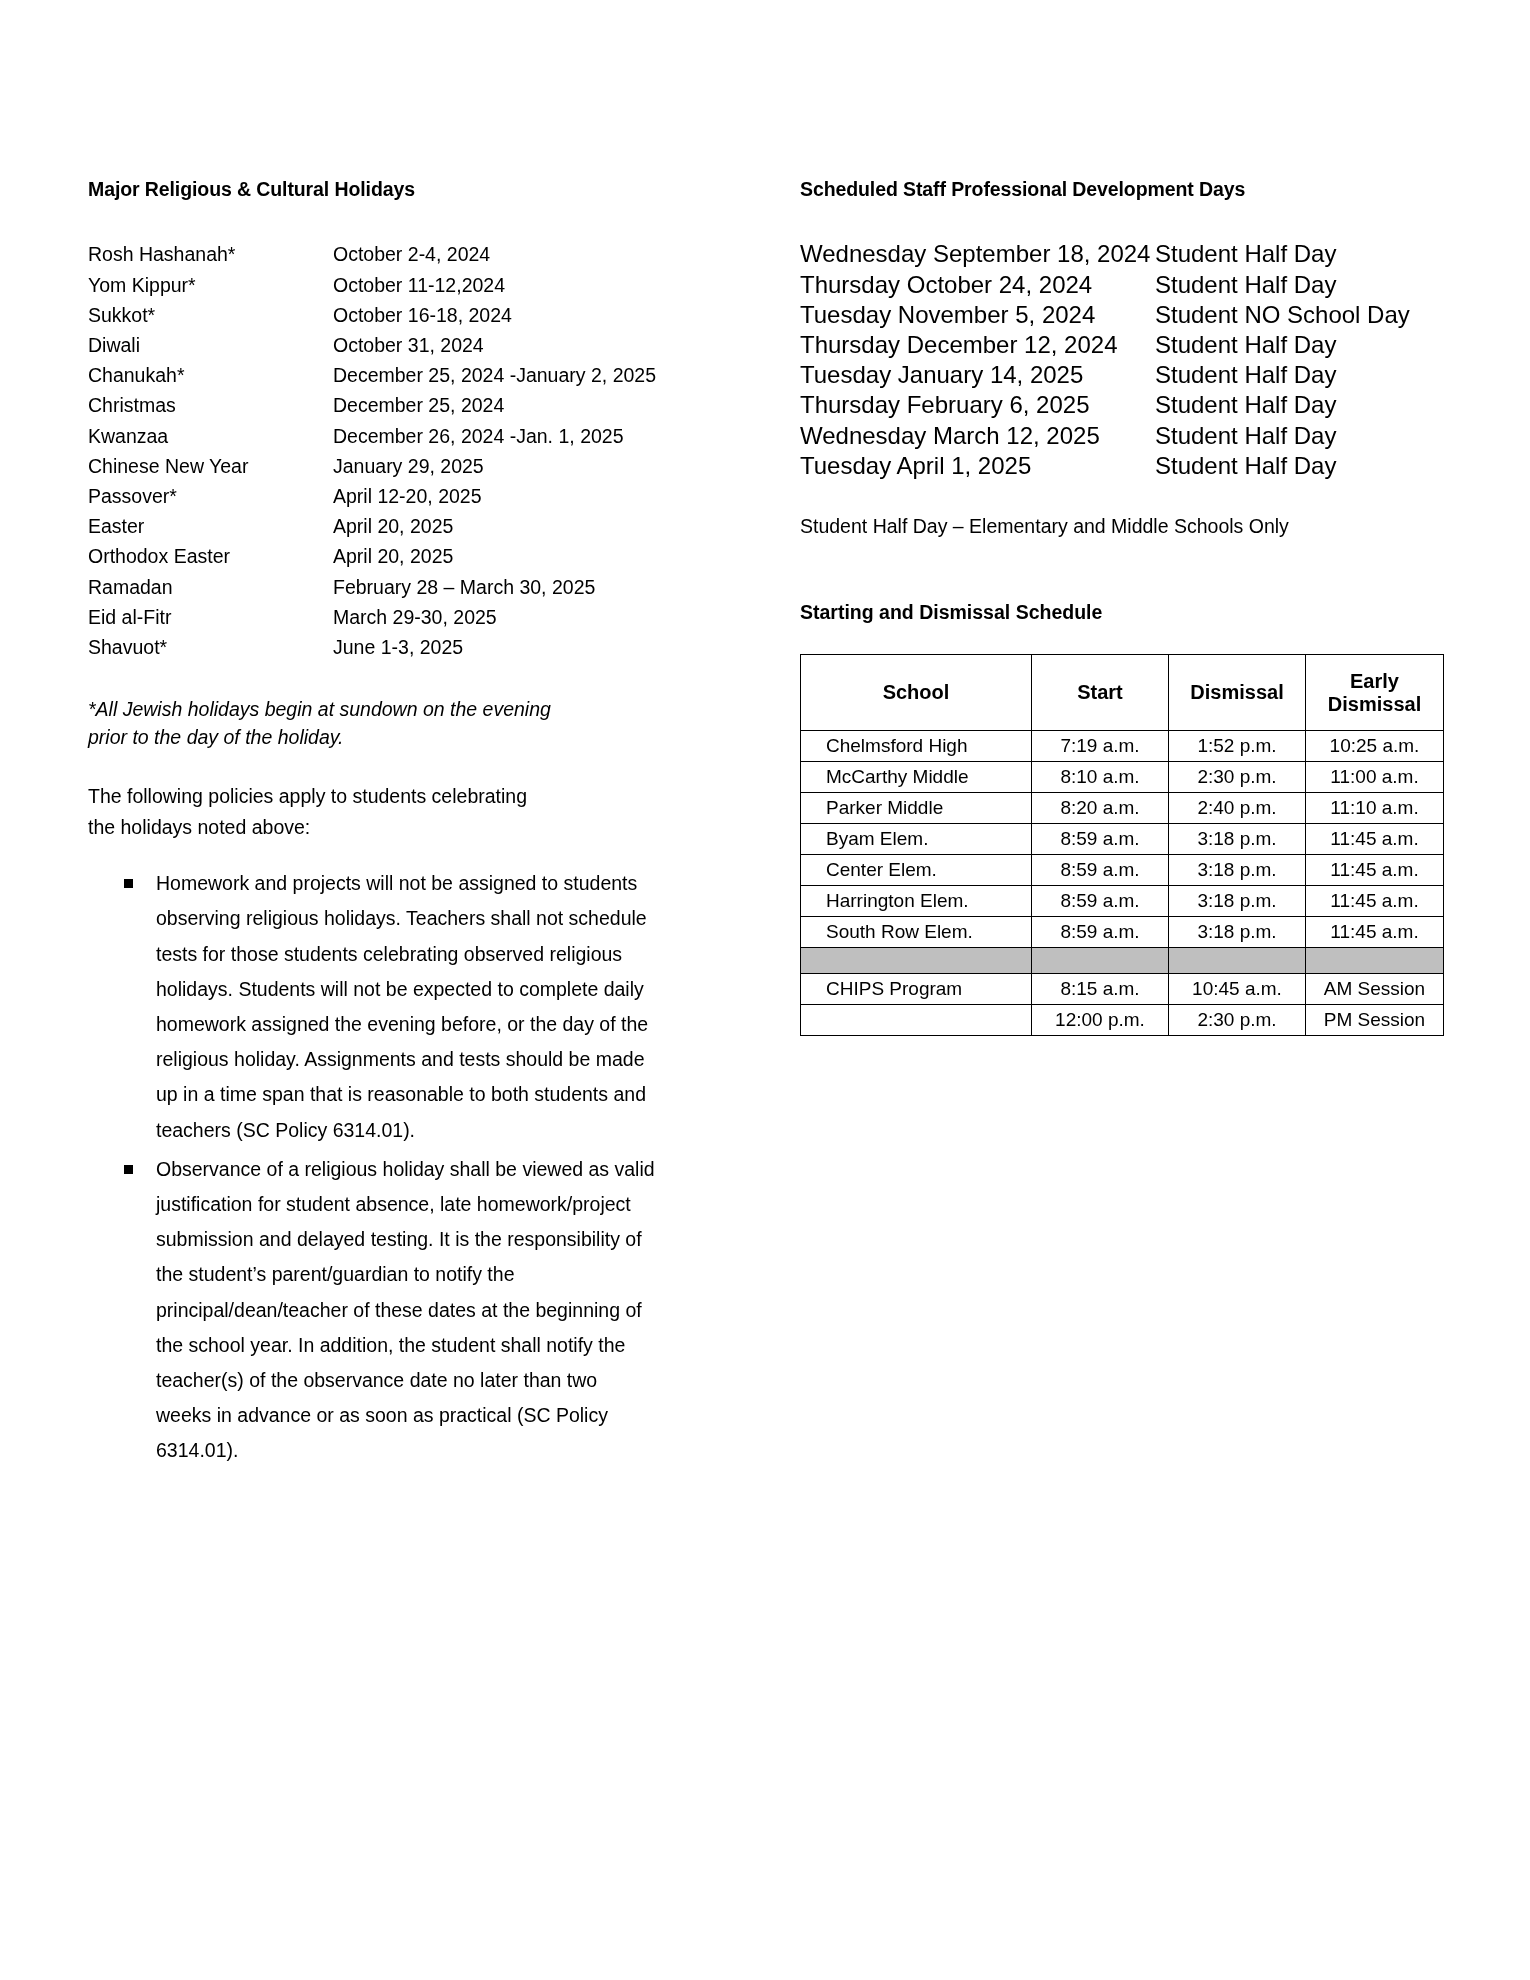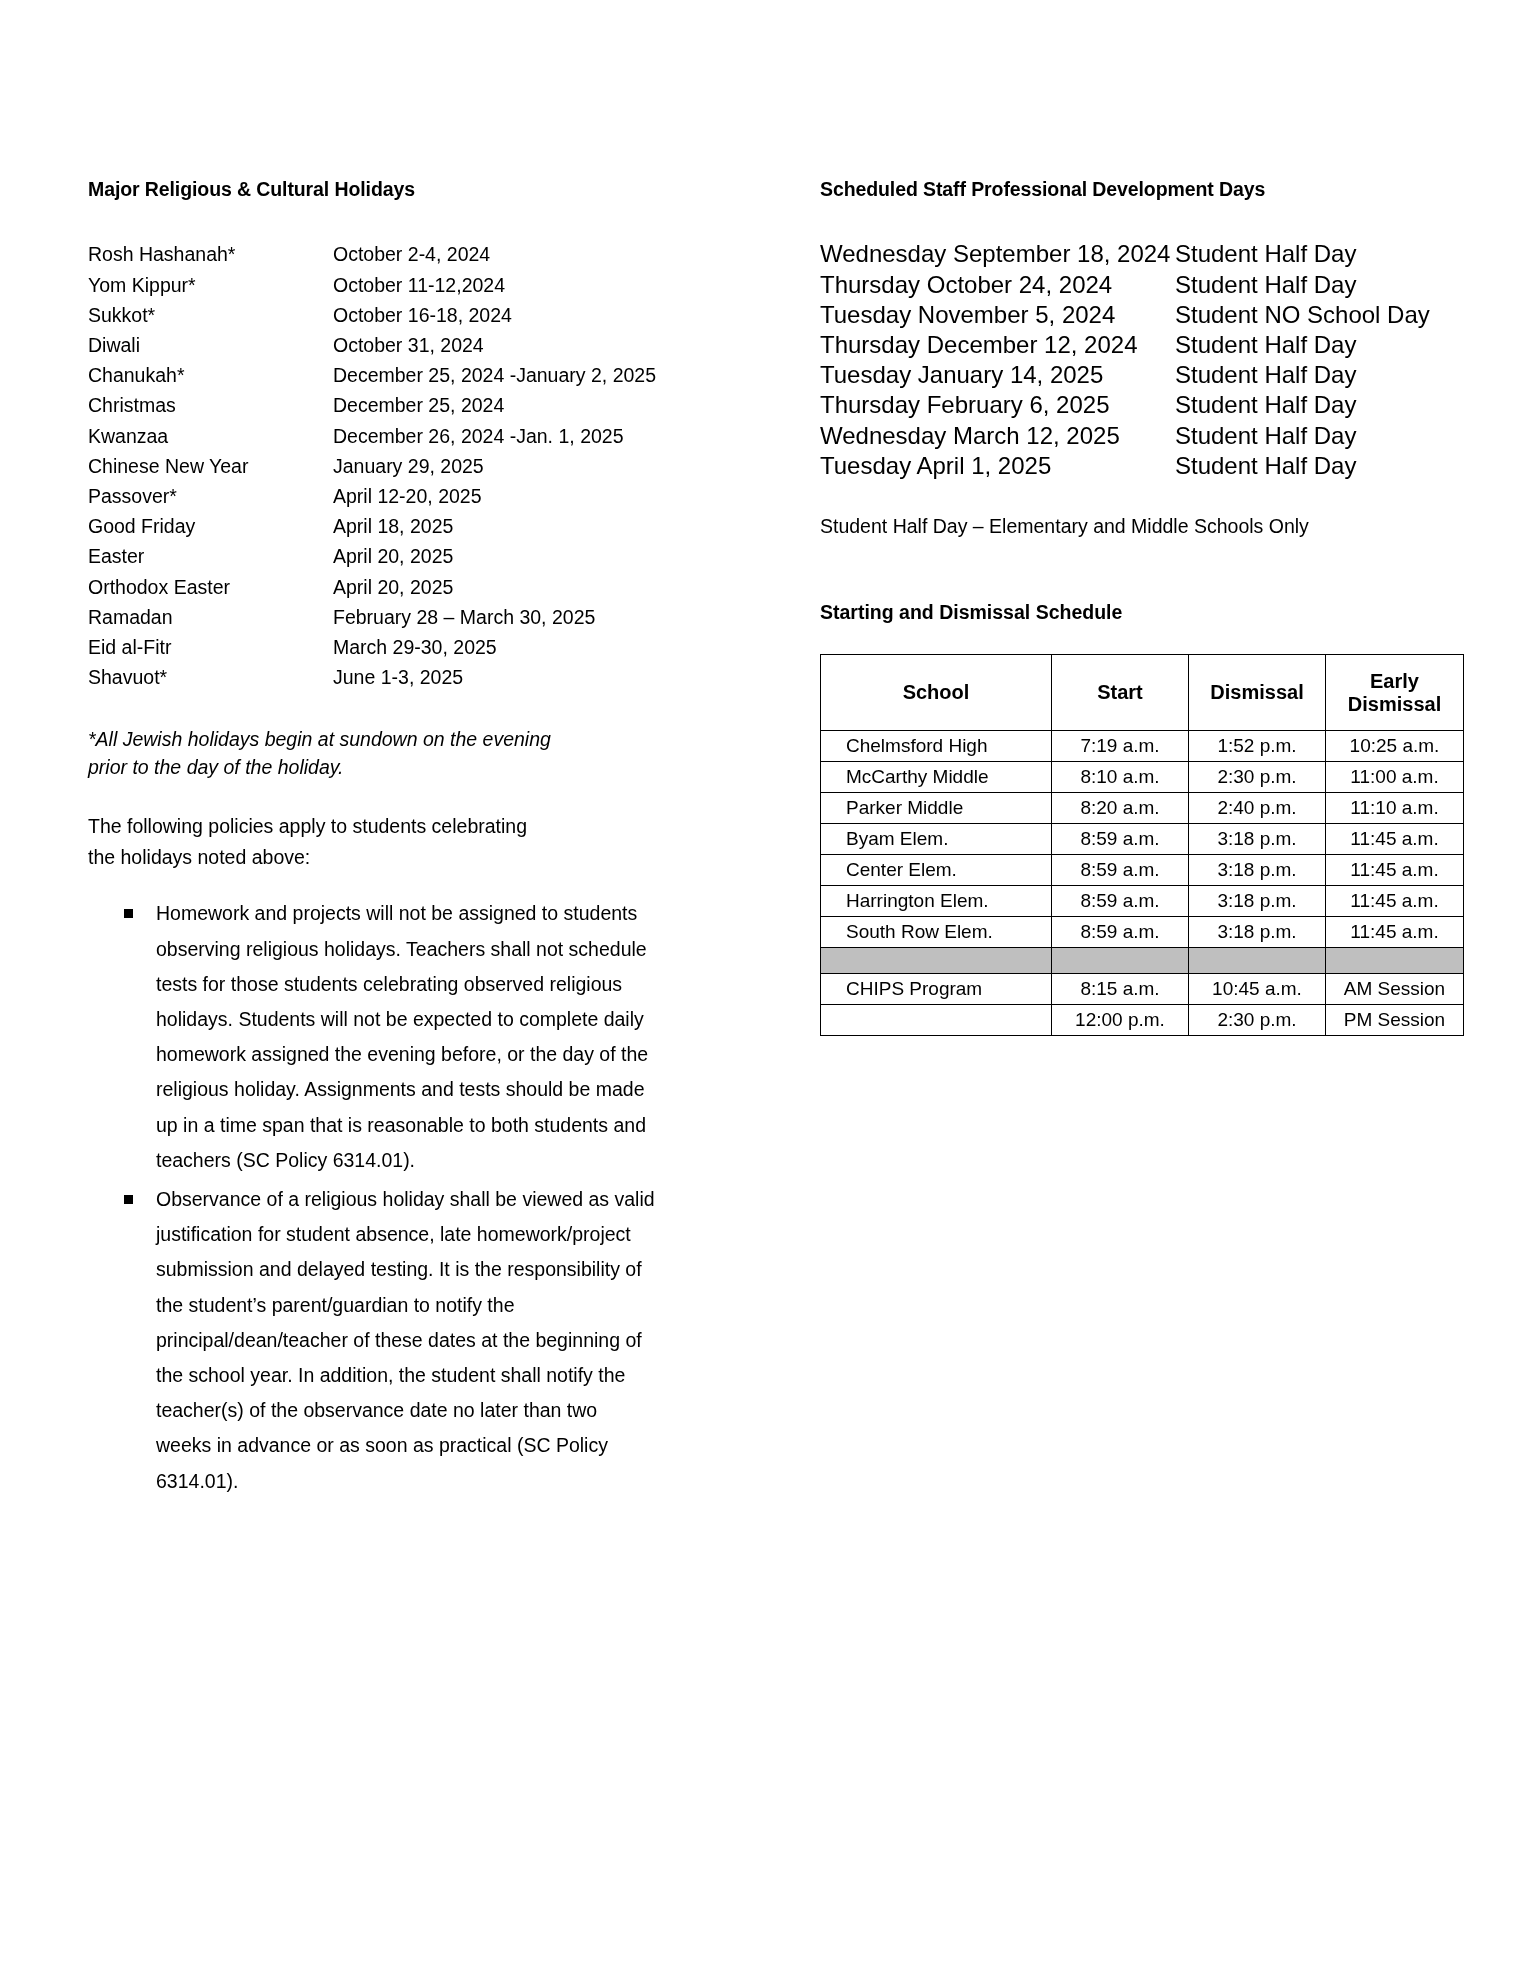--- a/index.html
+++ b/index.html
@@ -24,21 +24,21 @@
   }
   
   .col-left {
     position: absolute;
     left: 88px;
     top: 178px;
     width: 520px;
   }
   .col-right {
     position: absolute;
-    left: 820px;
+    left: 800px;
     top: 178px;
     width: 620px;
   }
   h2.section-head {
     font-size: 19.5px;
     font-weight: bold;
     margin: 0 0 38px 0;
     letter-spacing: -0.1px;
     line-height: 1.2;
   }
@@ -195,24 +195,20 @@
           <span class="holiday-name">Kwanzaa</span>
           <span class="holiday-date">December 26, 2024 -Jan. 1, 2025</span>
         </div>
         <div class="holiday-row">
           <span class="holiday-name">Chinese New Year</span>
           <span class="holiday-date">January 29, 2025</span>
         </div>
         <div class="holiday-row">
           <span class="holiday-name">Passover*</span>
           <span class="holiday-date">April 12-20, 2025</span>
-        </div>
-        <div class="holiday-row">
-          <span class="holiday-name">Good Friday</span>
-          <span class="holiday-date">April 18, 2025</span>
         </div>
         <div class="holiday-row">
           <span class="holiday-name">Easter</span>
           <span class="holiday-date">April 20, 2025</span>
         </div>
         <div class="holiday-row">
           <span class="holiday-name">Orthodox Easter</span>
           <span class="holiday-date">April 20, 2025</span>
         </div>
         <div class="holiday-row">

